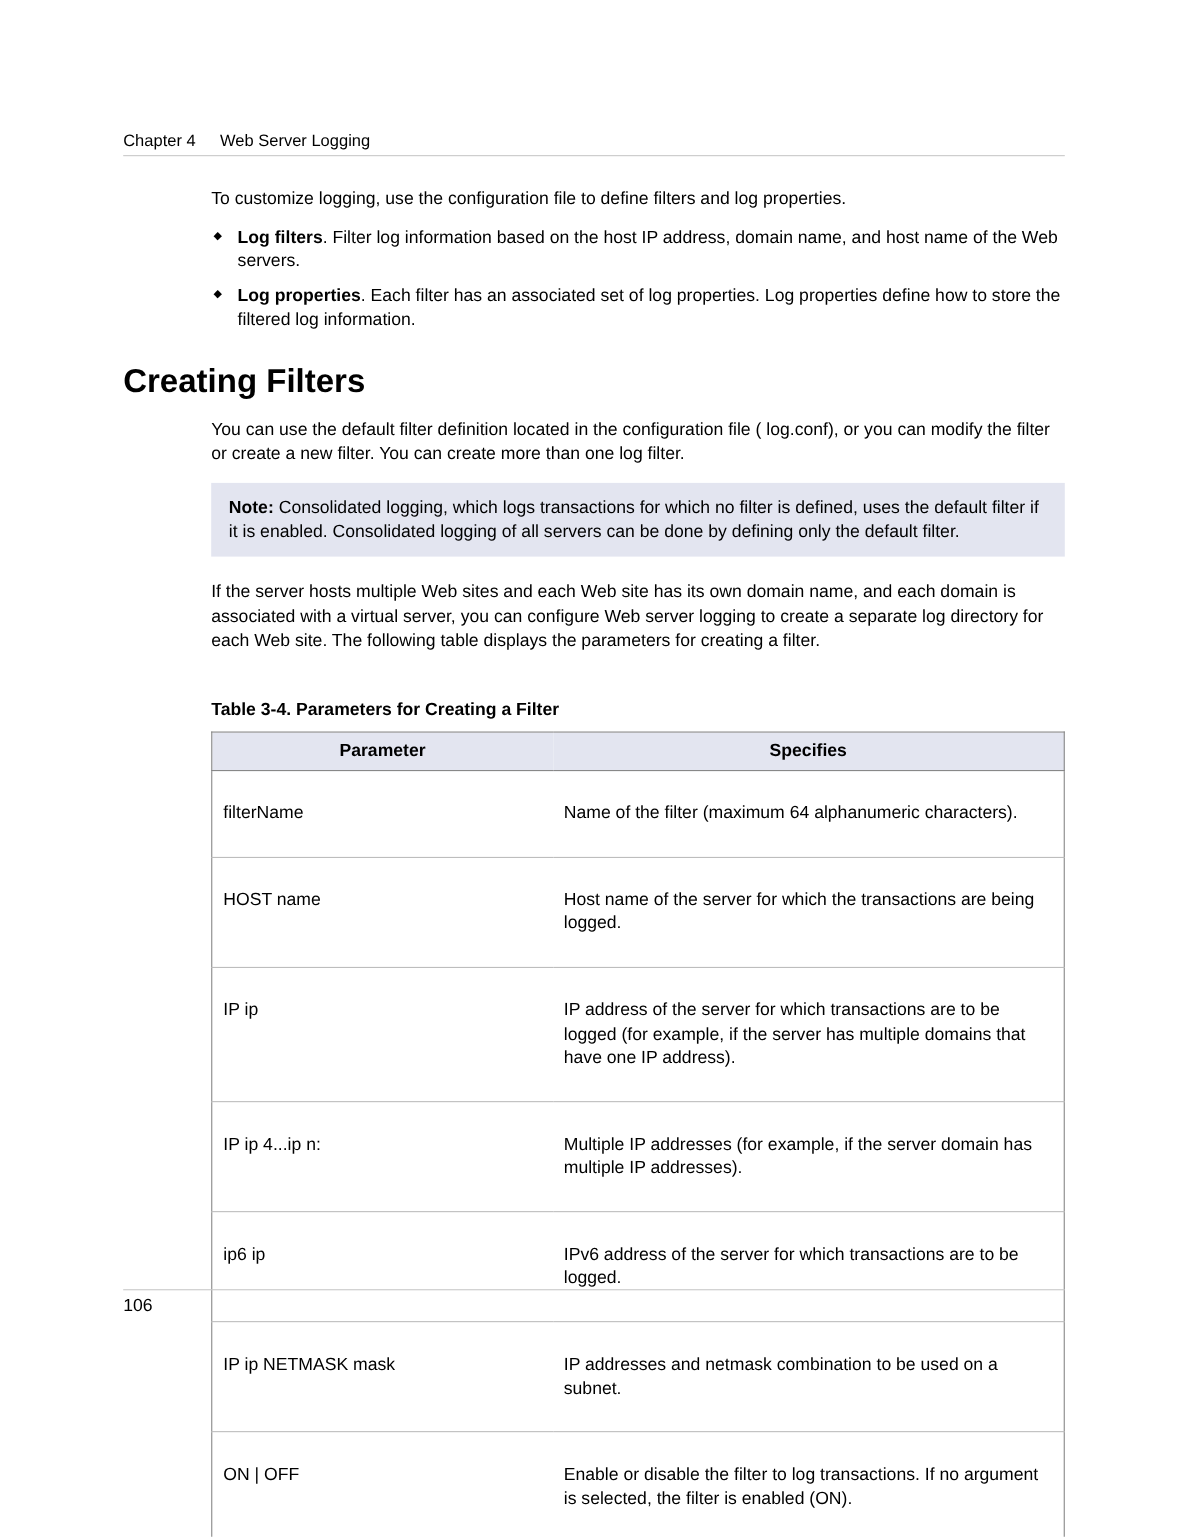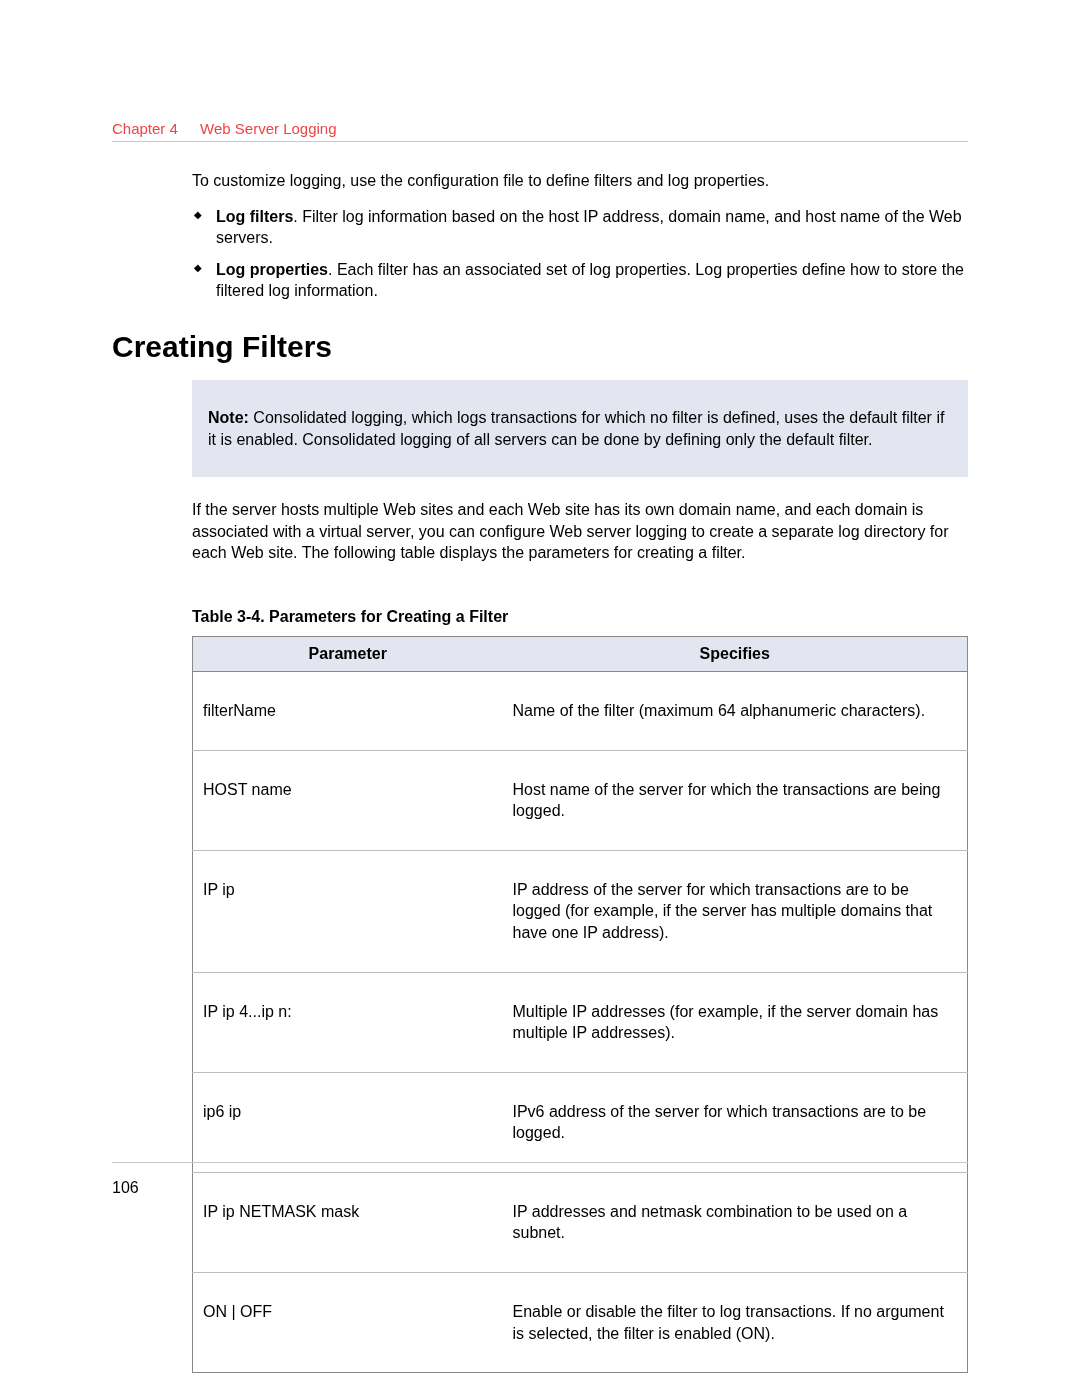--- a/index.html
+++ b/index.html
@@ -11,21 +11,21 @@
   }
   .page {
     width: 1080px;
     height: 1397px;
     box-sizing: border-box;
     padding: 120px 112px 0 112px;
     position: relative;
   }
   .running-head {
     font-size: 15px;
-    color: #ef4444;
+    color: #000000;
     padding-bottom: 4px;
     border-bottom: 1px solid #c9c9c9;
     margin-bottom: 28px;
   }
   .running-head .chapter-label { margin-right: 18px; }
   .content-col {
     margin-left: 80px;
     margin-right: 0;
   }
   .para {
@@ -54,21 +54,21 @@
     color: #000;
   }
   .bold { font-weight: bold; }
   h1.section-title {
     font-size: 30px;
     font-weight: bold;
     margin: 28px 0 16px 0;
   }
   .note-box {
     background: #e3e5f0;
-    padding: 27px 16px;
+    padding: 12px 16px;
     font-size: 16px;
     line-height: 1.35;
     margin: 16px 0 22px 0;
   }
   .table-caption {
     font-size: 16px;
     font-weight: bold;
     margin: 44px 0 10px 0;
   }
   table.param-table {
@@ -106,21 +106,21 @@
   table.param-table tr:last-child td {
     border-bottom: 1px solid #888;
   }
   .page-number {
     position: absolute;
     left: 112px;
     bottom: 200px;
     font-size: 16px;
     border-top: 1px solid #c9c9c9;
     width: 856px;
-    padding-top: 16px;
+    padding-top: 6px;
   }
 </style>
 </head>
 <body>
 
 <div class="page">
 
   <div class="running-head">
     <span class="chapter-label">Chapter 4</span>
     <span>Web Server Logging</span>
@@ -138,20 +138,21 @@
         <span class="bold">Log properties</span><span>. Each filter has an associated set of log properties. Log properties define how to store the filtered log information.</span>
       </li>
     </ul>
 
   </div>
 
   <h1 class="section-title">Creating Filters</h1>
 
   <div class="content-col">
 
+    <p class="para">You can use the default filter definition located in the configuration file ( log.conf), or you can modify the filter or create a new filter. You can create more than one log filter.</p>
 
     <div class="note-box">
       <span class="bold">Note:</span><span>  Consolidated logging, which logs transactions for which no filter is defined, uses the default filter if it is enabled. Consolidated logging of all servers can be done by defining only the default filter.</span>
     </div>
 
     <p class="para">If the server hosts multiple Web sites and each Web site has its own domain name, and each domain is associated with a virtual server, you can configure Web server logging to create a separate log directory for each Web site. The following table displays the parameters for creating a filter.</p>
 
     <div class="table-caption">Table 3-4.  Parameters for Creating a Filter</div>
 
     <table class="param-table">

